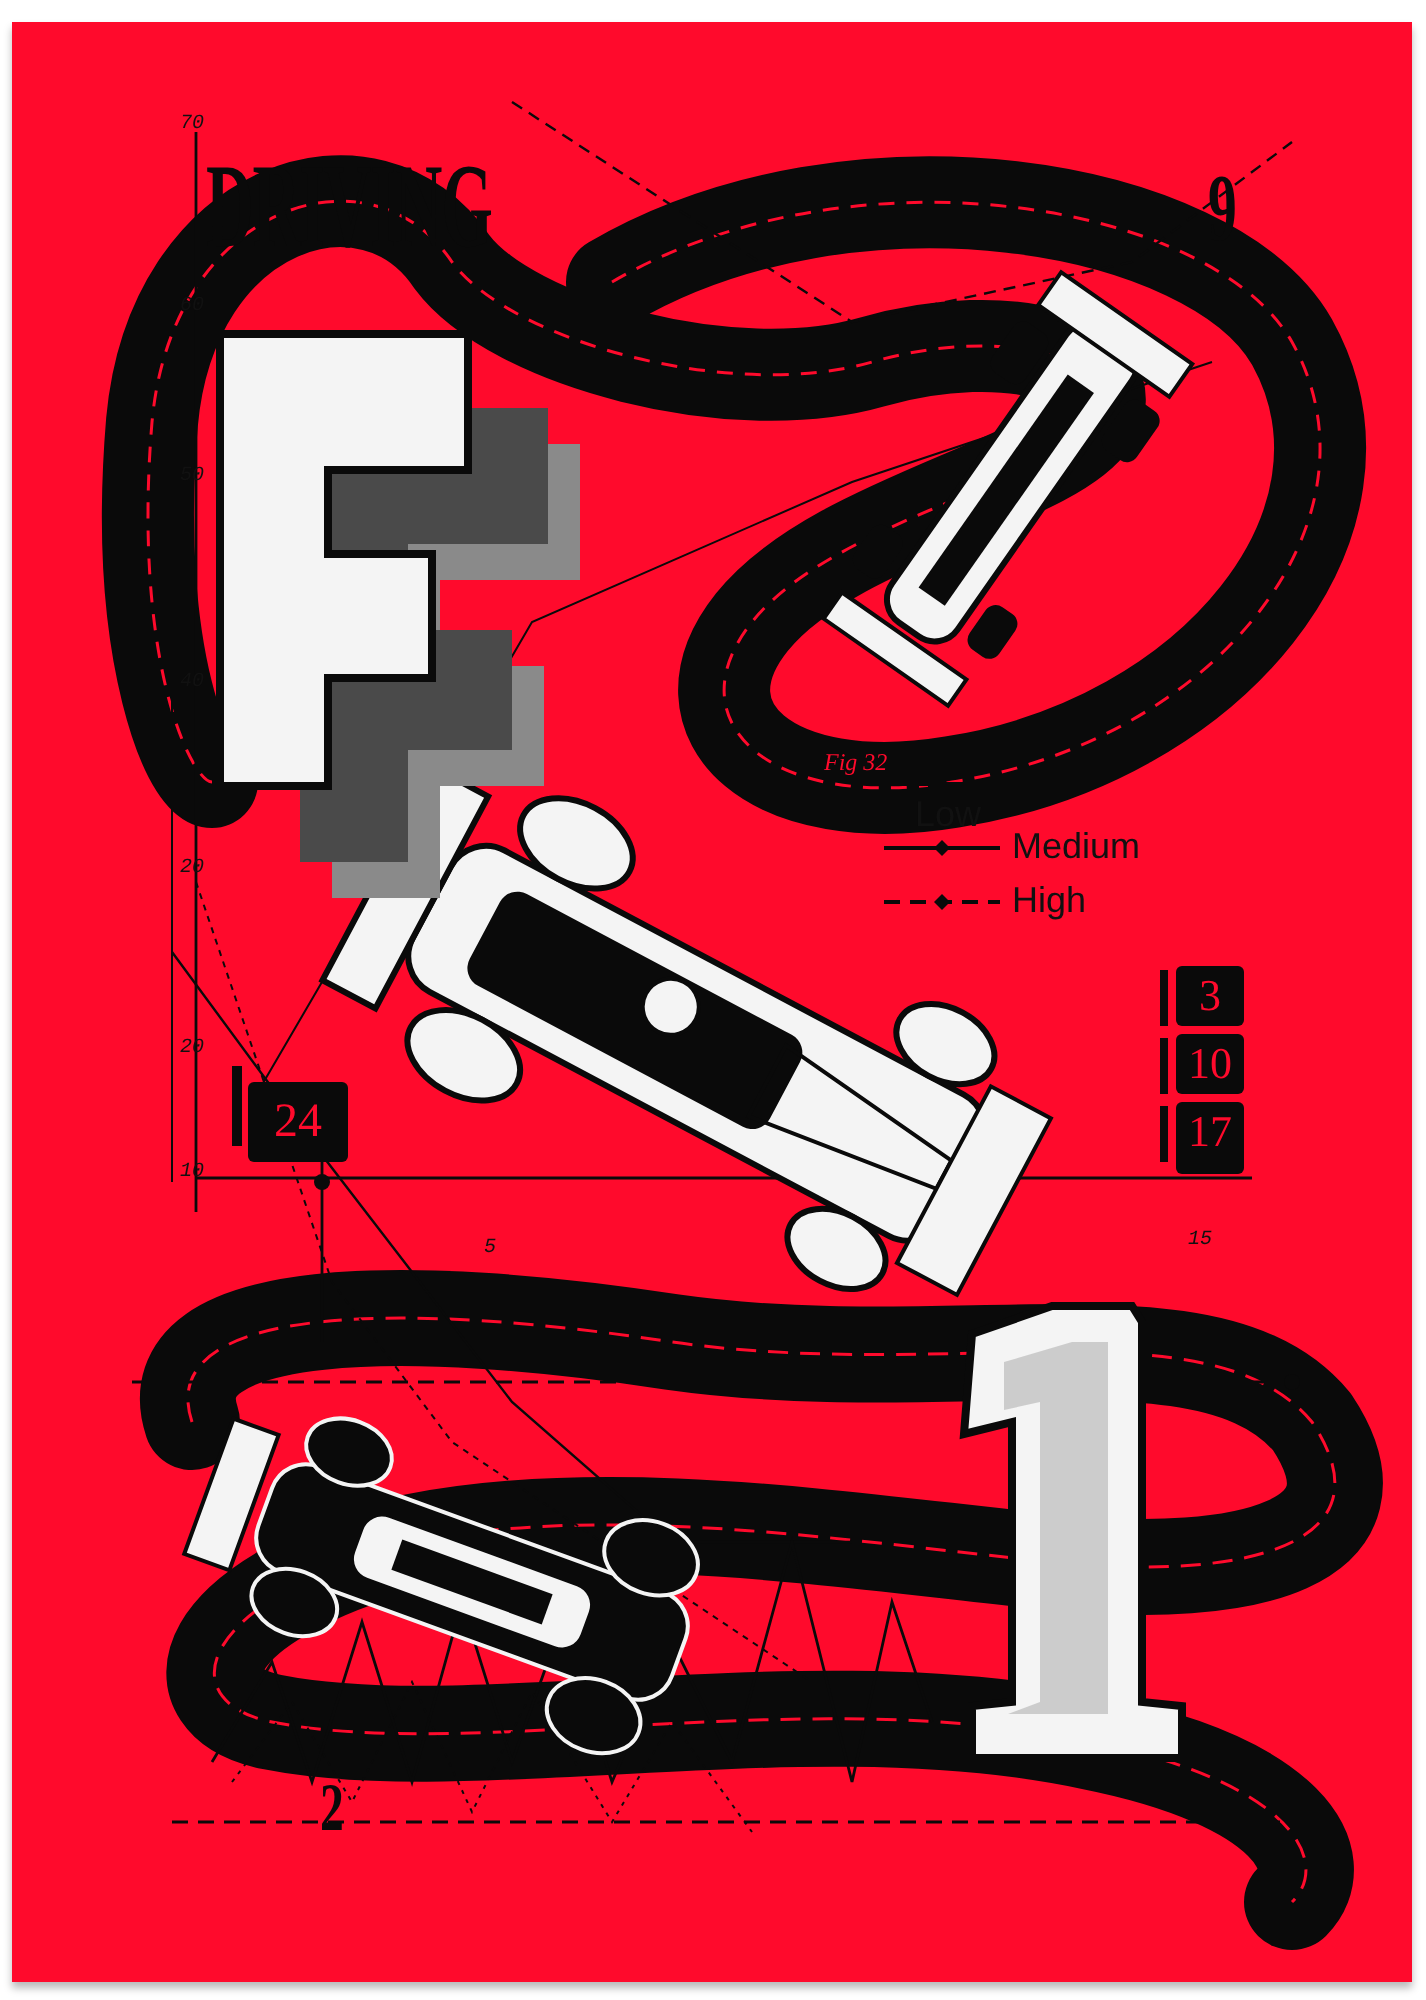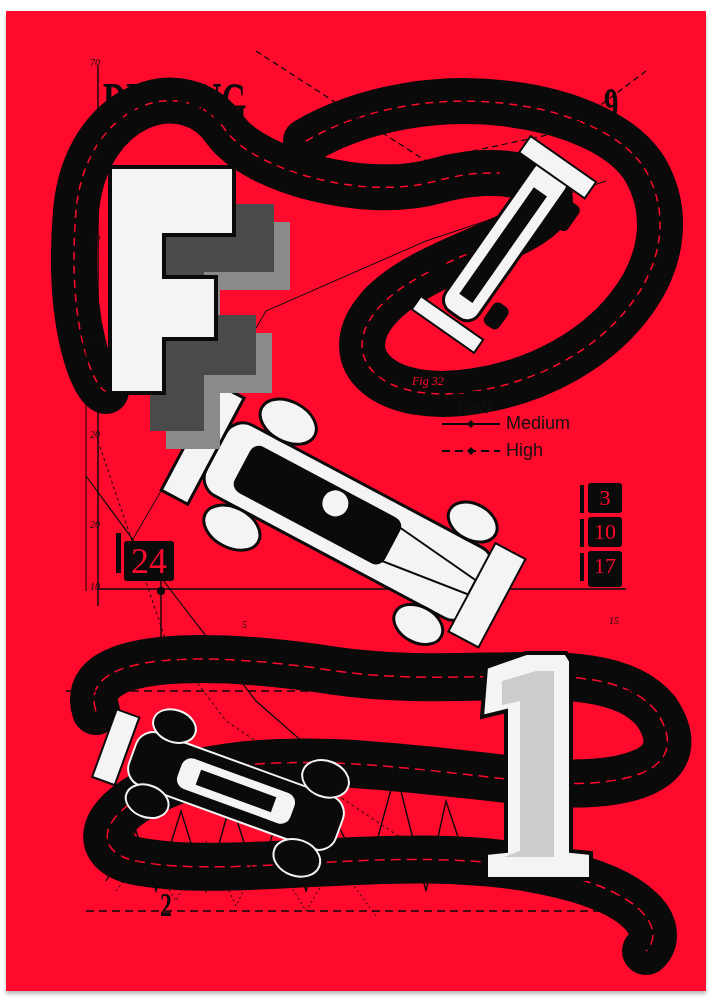--- a/index.html
+++ b/index.html
@@ -5,21 +5,21 @@
   html, body { margin:0; padding:0; }
   body { width:713px; height:1000px; background:#ffffff; position:relative; overflow:hidden; font-family:"Liberation Sans", sans-serif; }
   .poster { position:absolute; left:6px; top:11px; width:700px; height:980px; background:#ff0a2c; overflow:hidden; box-shadow:0 3px 4px rgba(0,0,0,0.28); }
   .poster svg.art { position:absolute; left:0; top:0; }
   .abs { position:absolute; }
   .title { font-family:"Liberation Serif", serif; font-weight:bold; color:#0a0a0a; letter-spacing:-1px; transform:scaleX(0.55); transform-origin:left top; }
   .num9 { font-family:"Liberation Serif", serif; font-weight:bold; color:#0a0a0a; transform:scaleX(0.6); transform-origin:left top; }
   .legend-row { position:absolute; display:flex; align-items:center; }
   .legend-label { font-family:"Liberation Sans", sans-serif; font-size:18px; color:#111; margin-left:6px; }
   .badge { position:absolute; background:#0a0a0a; color:#ff0a2c; font-family:"Liberation Serif", serif; font-size:22px; text-align:center; border-radius:3px; }
-  .tick { position:absolute; font-family:Liberation Serif, serif; font-style:italic; font-size:10px; color:#111; }
+  .tick { position:absolute; font-family:Liberation Mono, monospace; font-style:italic; font-size:10px; color:#111; }
   .figlabel { position:absolute; font-family:"Liberation Serif", serif; font-style:italic; font-size:12px; color:#ff0a2c;margin-left:28px; }
   .num2 { position:absolute; font-family:"Liberation Serif", serif; font-weight:bold; font-size:34px; color:#0a0a0a; transform:scaleX(0.7); transform-origin:left top; }
 </style>
 </head>
 <body>
 
 <div class="poster">
 
   <svg class="art" width="700" height="980" viewBox="0 0 700 980">
 
@@ -123,26 +123,26 @@
         <line x1="0" y1="5" x2="58" y2="5" stroke="#0a0a0a" stroke-width="2" stroke-dasharray="8 5"></line>
         <path d="M29,1 L33,5 L29,9 L25,5 Z" fill="#0a0a0a"></path>
       </svg>
     <span class="legend-label">High</span>
   </div>
 
   <div class="badge" style="left:582px; top:472px; width:34px; height:30px; line-height:30px;">3</div>
   <div class="badge" style="left:582px; top:506px; width:34px; height:30px; line-height:30px;">10</div>
   <div class="badge" style="left:582px; top:540px; width:34px; height:36px; line-height:30px;">17</div>
 
-  <div class="badge" style="left:118px; top:530px; width:50px; height:40px; line-height:40px; font-size:36px;">24</div>
+  <div class="badge" style="left:118px; top:530px; width:50px; height:40px; line-height:40px; font-size:24px;">24</div>
 
   <div class="num2" style="left:154px; top:875px;">2</div>
 
   <div class="tick" style="left:84px; top:46px;">70</div>
   <div class="tick" style="left:84px; top:137px;">60</div>
   <div class="tick" style="left:84px; top:222px;">50</div>
   <div class="tick" style="left:84px; top:325px;">40</div>
   <div class="tick" style="left:84px; top:418px;">20</div>
   <div class="tick" style="left:84px; top:508px;">20</div>
   <div class="tick" style="left:84px; top:570px;">10</div>
   <div class="tick" style="left:236px; top:608px;">5</div>
-  <div class="tick" style="left:603px; top:604px;">15</div>
+  <div class="tick" style="left:588px; top:604px;">15</div>
 </div>
 
 </body></html>

